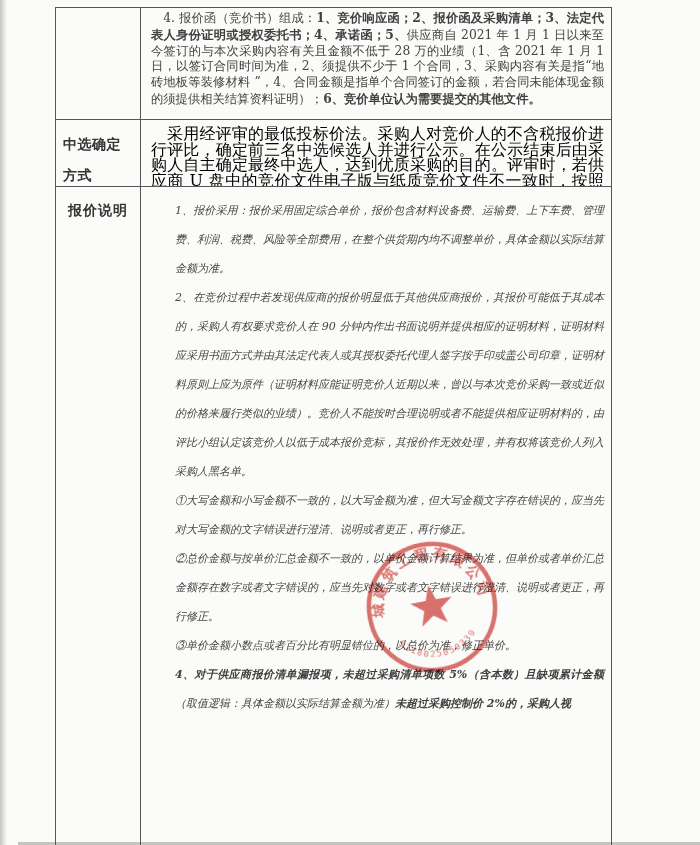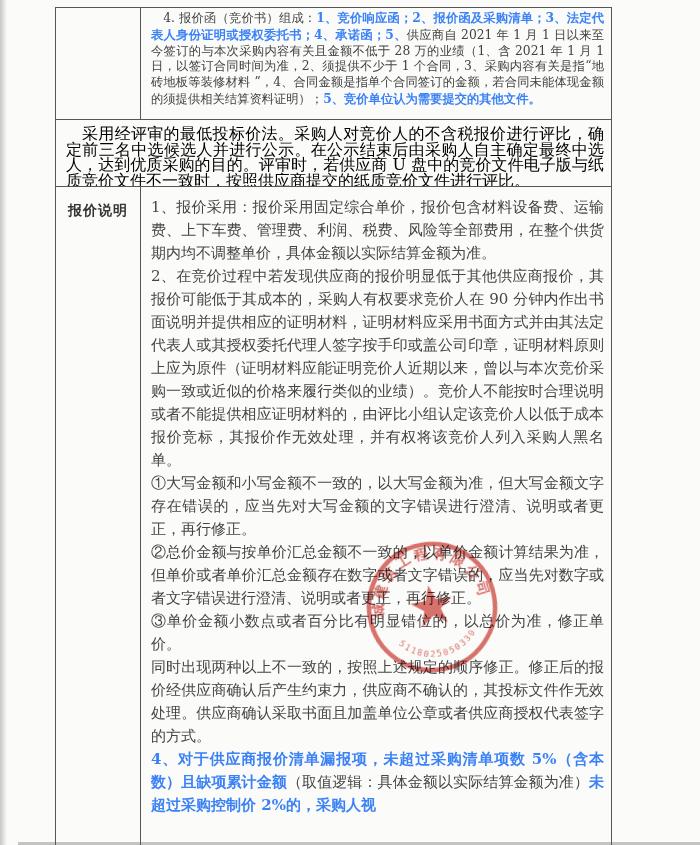--- a/index.html
+++ b/index.html
@@ -14,72 +14,72 @@
   .scan-edge-bottom{position:absolute;left:18px;right:0;bottom:0;height:3px;background:#c4c4c2;}
   .doc-table{
     position:absolute;left:55px;top:7px;width:557px;height:838px;
     box-sizing:border-box;
     border-top:1px solid #565656;border-left:1px solid #565656;border-right:1px solid #565656;
   }
   .t-row{display:flex;box-sizing:border-box;border-bottom:1px solid #565656;}
   .t-row.last{border-bottom:none;}
   .row1{height:112px;}
   .row2{height:67px;}
-  .row3{height:658px;}
+  .row3{height:658px;gap:24px;}
   .label-cell{
     width:85px;min-width:85px;box-sizing:border-box;border-right:1px solid #565656;
     font-weight:bold;font-size:14px;color:#343434;
   }
   .row2 .label-cell{padding:9px 6px 0 7px;line-height:31px;letter-spacing:.5px;}
   .row3 .label-cell{padding:15px 0 0 0;text-align:center;letter-spacing:1px;}
   .content-cell{flex:1;box-sizing:border-box;padding:2px 7px 0 10px;overflow:hidden;}
   .content-cell p{margin:0;text-align:justify;}
   .row1 .content-cell p{font-size:12.3px;line-height:15.8px;color:#414141;}
   .row2 .content-cell{padding-top:6px;}
   .row2 .content-cell p{font-size:16px;line-height:15.5px;color:#000000;}
   .row3 .content-cell{padding-top:9px;}
-  .row3 .content-cell p{font-size:15px;line-height:23px;color:#454545;}
-  .content-cell p span.b{font-weight:bold;color:#3b82f6;}
+  .row3 .content-cell p{font-size:11px;line-height:29px;color:#454545;font-style:italic;}
+  .content-cell p span.b{font-weight:bold;color:#404040;}
   .stamp{
     position:absolute;left:362px;top:537px;width:140px;height:140px;
     color:#d14b46;opacity:.78;mix-blend-mode:multiply;
     transform:rotate(-10deg);filter:blur(.3px);
     pointer-events:none;
   }
 </style>
 </head>
 <body>
 
 <div class="scan-edge-left"></div>
 <div class="scan-edge-bottom"></div>
 
 <div class="doc-table">
 
   <div class="t-row row1">
     <div class="label-cell"></div>
     <div class="content-cell">
-        <p style="text-indent: 1em;"><span>4. 报价函（竞价书）组成：</span><span class="b">1、竞价响应函；2、报价函及采购清单；3、法定代表人身份证明或授权委托书；4、承诺函；5、</span><span>供应商自 2021 年 1 月 1 日以来至今签订的与本次采购内容有关且金额不低于 28 万的业绩（1、含 2021 年 1 月 1 日，以签订合同时间为准，2、须提供不少于 1 个合同，3、采购内容有关是指“地砖地板等装修材料 ”，4、合同金额是指单个合同签订的金额，若合同未能体现金额的须提供相关结算资料证明）；</span><span class="b">5、竞价单位认为需要提交的其他文件。</span></p>
+        <p style="text-indent: 1em;"><span>4. 报价函（竞价书）组成：</span><span class="b">1、竞价响应函；2、报价函及采购清单；3、法定代表人身份证明或授权委托书；4、承诺函；5、</span><span>供应商自 2021 年 1 月 1 日以来至今签订的与本次采购内容有关且金额不低于 28 万的业绩（1、含 2021 年 1 月 1 日，以签订合同时间为准，2、须提供不少于 1 个合同，3、采购内容有关是指“地砖地板等装修材料 ”，4、合同金额是指单个合同签订的金额，若合同未能体现金额的须提供相关结算资料证明）；</span><span class="b">6、竞价单位认为需要提交的其他文件。</span></p>
       </div>
   </div>
 
   <div class="t-row row2">
+    <div class="label-cell">中选确定方式</div>
     <div class="content-cell">
         <p style="text-indent: 1em;"><span>采用经评审的最低投标价法。采购人对竞价人的不含税报价进行评比，确定前三名中选候选人并进行公示。在公示结束后由采购人自主确定最终中选人，达到优质采购的目的。评审时，若供应商 U 盘中的竞价文件电子版与纸质竞价文件不一致时，按照供应商提交的纸质竞价文件进行评比。</span></p>
       </div>
   </div>
 
   <div class="t-row row3 last">
     <div class="label-cell">报价说明</div>
     <div class="content-cell">
         <p><span>1、报价采用：报价采用固定综合单价，报价包含材料设备费、运输费、上下车费、管理费、利润、税费、风险等全部费用，在整个供货期内均不调整单价，具体金额以实际结算金额为准。</span></p>
         <p><span>2、在竞价过程中若发现供应商的报价明显低于其他供应商报价，其报价可能低于其成本的，采购人有权要求竞价人在 90 分钟内作出书面说明并提供相应的证明材料，证明材料应采用书面方式并由其法定代表人或其授权委托代理人签字按手印或盖公司印章，证明材料原则上应为原件（证明材料应能证明竞价人近期以来，曾以与本次竞价采购一致或近似的价格来履行类似的业绩）。竞价人不能按时合理说明或者不能提供相应证明材料的，由评比小组认定该竞价人以低于成本报价竞标，其报价作无效处理，并有权将该竞价人列入采购人黑名单。</span></p>
         <p><span>①大写金额和小写金额不一致的，以大写金额为准，但大写金额文字存在错误的，应当先对大写金额的文字错误进行澄清、说明或者更正，再行修正。</span></p>
         <p><span>②总价金额与按单价汇总金额不一致的，以单价金额计算结果为准，但单价或者单价汇总金额存在数字或者文字错误的，应当先对数字或者文字错误进行澄清、说明或者更正，再行修正。</span></p>
         <p><span>③单价金额小数点或者百分比有明显错位的，以总价为准，修正单价。</span></p>
-        <p><span>同时出现两种以上不一致的，按照上述规定的顺序修正。修正后的报价经供应商确认后产生约束力，供应商不确认的，其投标文件作无效处理。供应商确认采取书面且加盖单位公章或者供应商授权代表签字的方式。</span></p>
         <p><span class="b">4、对于供应商报价清单漏报项，未超过采购清单项数 5%（含本数）且缺项累计金额</span><span>（取值逻辑：具体金额以实际结算金额为准）</span><span class="b">未超过采购控制价 2%的，采购人视</span></p>
       </div>
   </div>
 
 </div>
 
 <svg class="stamp" viewBox="-70 -70 140 140" aria-hidden="true">
   <circle r="63" fill="none" stroke="currentColor" stroke-width="4.5"></circle>
   <defs>
     <path id="arcTop" d="M -47.3 12.7 A 49 49 0 1 1 47.3 12.7" fill="none"></path>

